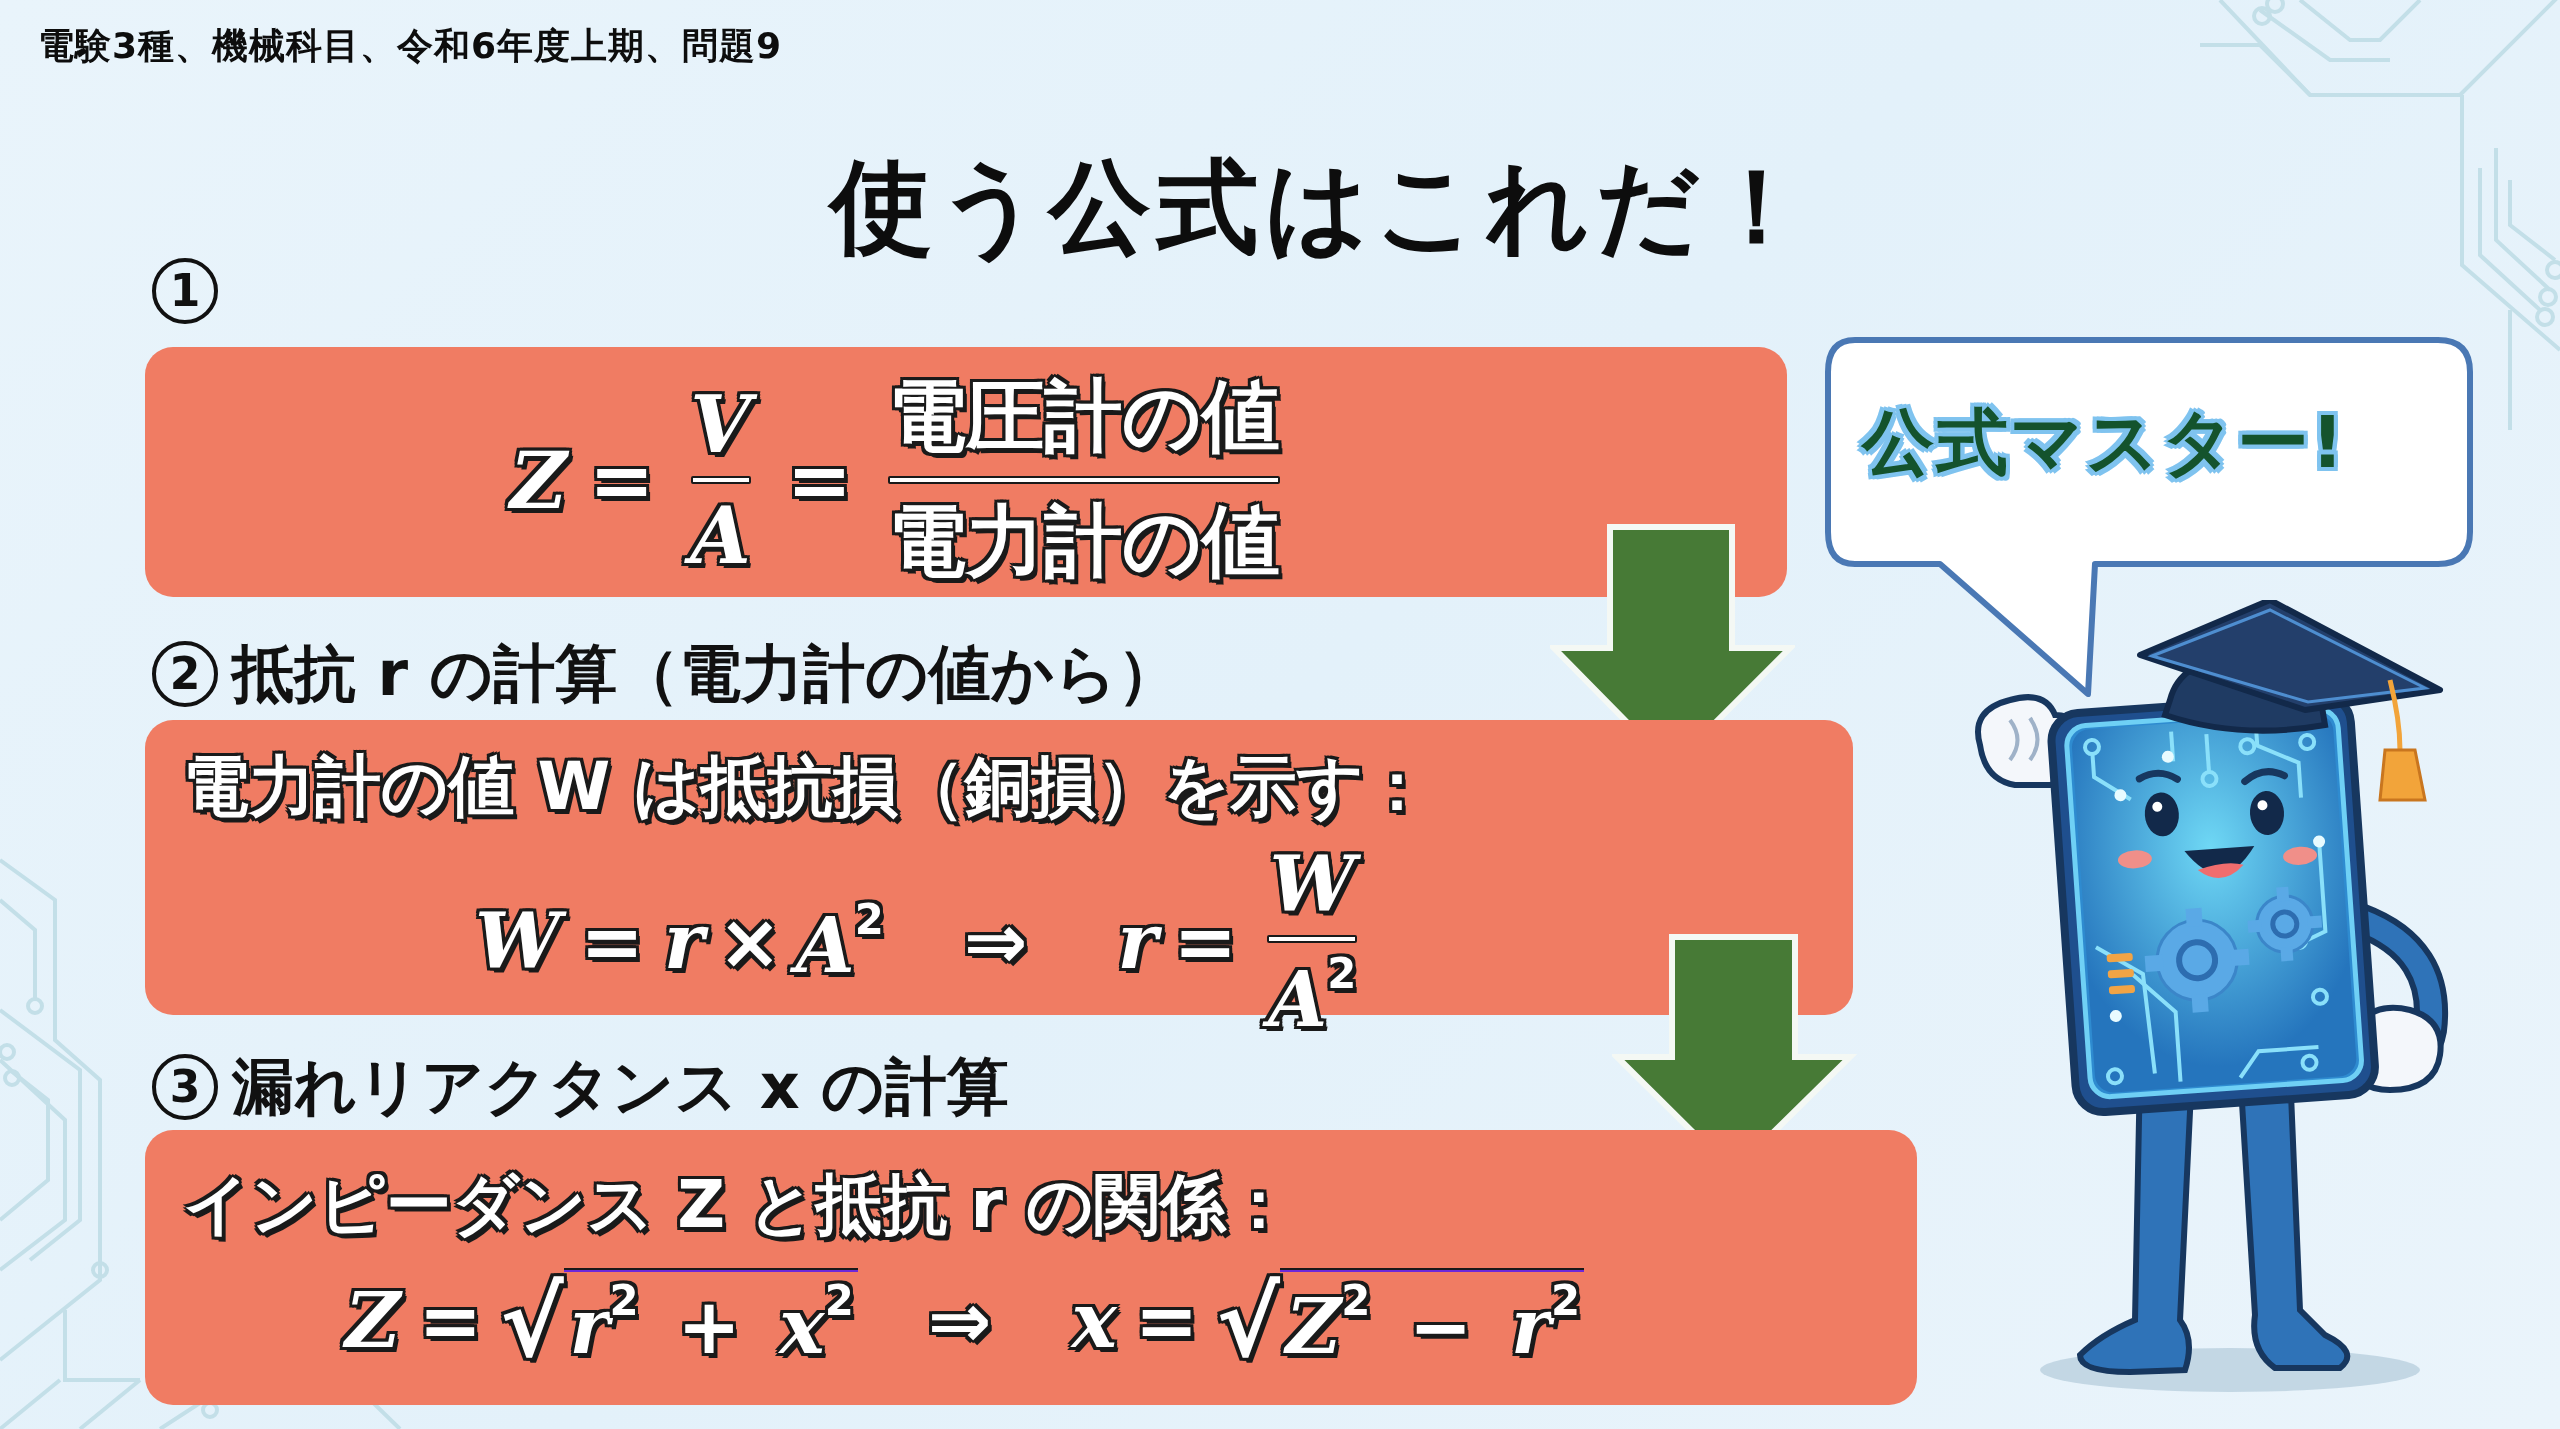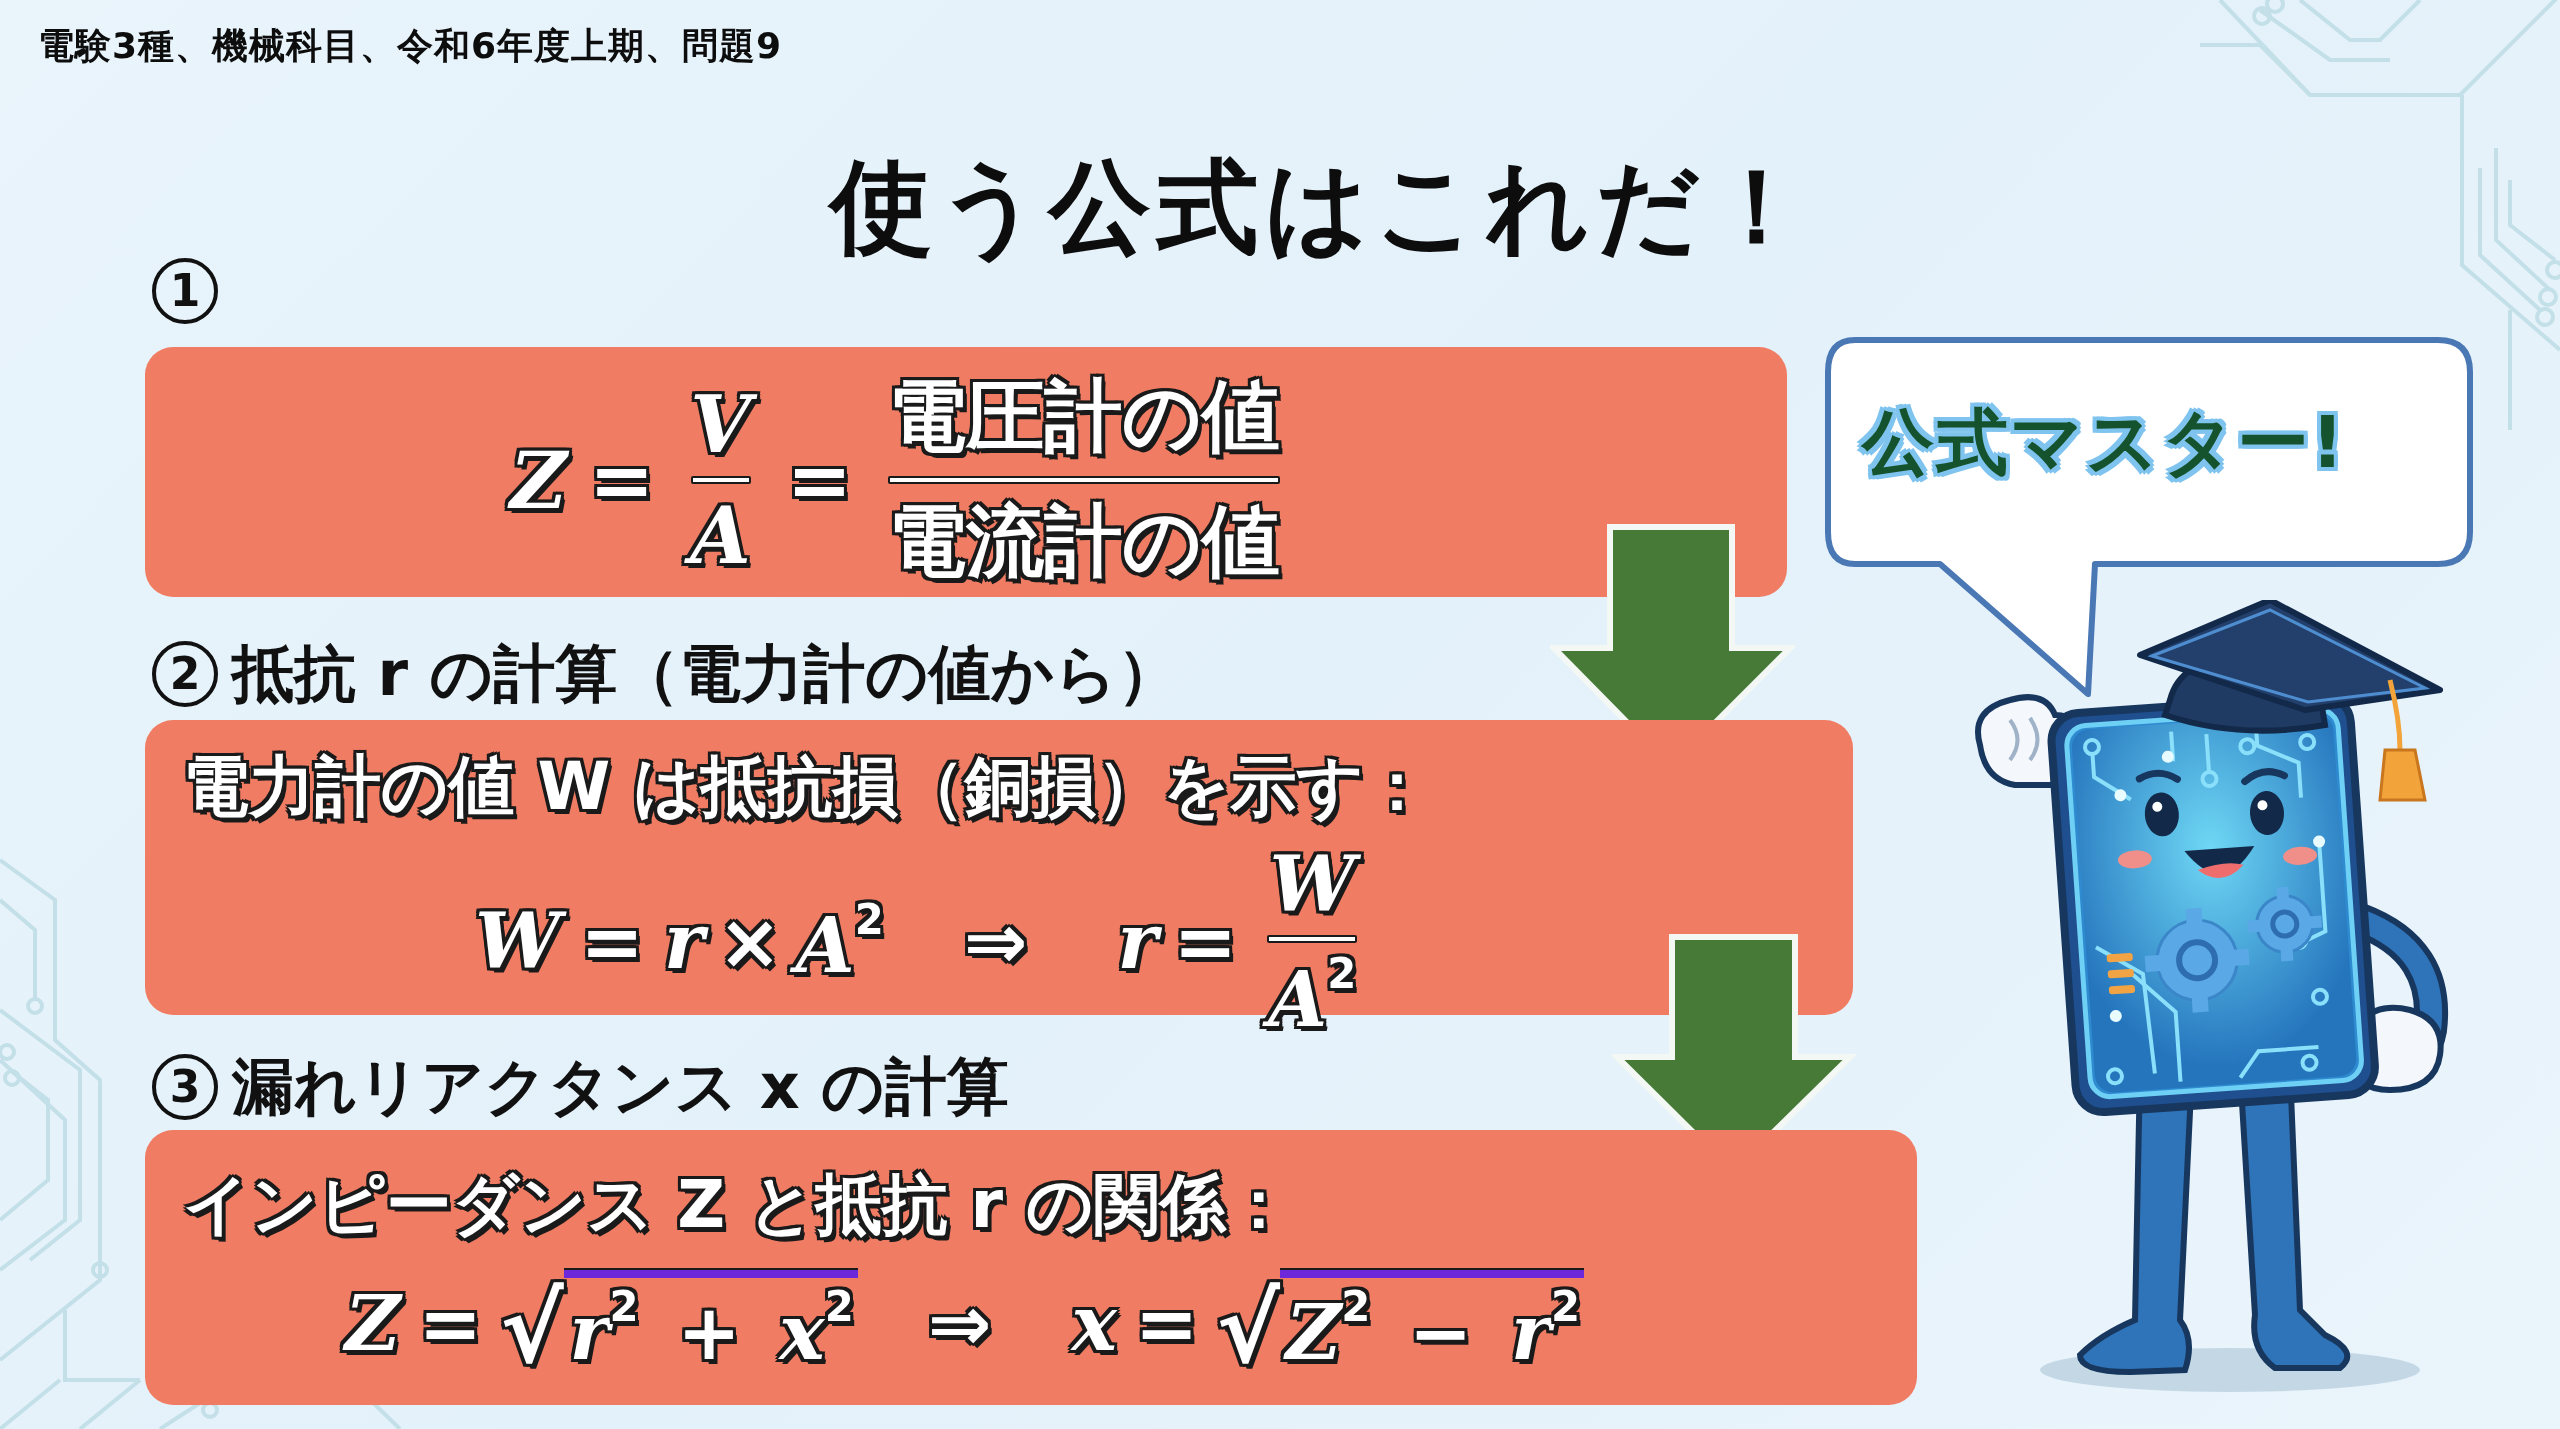--- a/index.html
+++ b/index.html
@@ -52,21 +52,21 @@
   }
   .op { font-family: "DejaVu Sans", sans-serif; font-style: normal; }
   .formula-row {
     display: flex; align-items: center; white-space: nowrap;
   }
   .frac { display: inline-flex; flex-direction: column; align-items: center; margin: 0 14px; }
   .frac .bar { height: 8px; background: #fff; border: 2px solid #1a1a1a; border-radius: 2px; width: 100%; margin: 6px 0; }
   sup { font-size: 0.55em; vertical-align: 0.9em; }
   .sqrt { display: inline-flex; align-items: flex-end; }
   .sqrt .rad-sign { font-size: 1.25em; font-style: normal; font-family: "DejaVu Sans", sans-serif; line-height: 1; }
-  .sqrt .rad-body { border-top: 8px solid #6d28d9; box-shadow: 0 -2px 0 #1a1a1a; padding: 4px 4px 0 6px; }
+  .sqrt .rad-body { border-top: 2px solid #6d28d9; box-shadow: 0 -2px 0 #1a1a1a; padding: 4px 4px 0 6px; }
 
   .arrow { position: absolute; }
   .bubble-text {
     font-size: 72px; font-weight: bold; letter-spacing: 2px;
     color: #14532d;
     text-shadow:
       -4px -4px 0 #7fc3ef, 4px -4px 0 #7fc3ef, -4px 4px 0 #7fc3ef, 4px 4px 0 #7fc3ef,
       0 -4px 0 #7fc3ef, 0 4px 0 #7fc3ef, -4px 0 0 #7fc3ef, 4px 0 0 #7fc3ef;
   }
 </style>
@@ -120,21 +120,21 @@
     <span class="op" style="margin:0 22px;">=</span>
     <span class="frac">
       <span class="math">V</span>
       <span class="bar" style="width:60px;"></span>
       <span class="math">A</span>
     </span>
     <span class="op" style="margin:0 22px;">=</span>
     <span class="frac">
       <span>電圧計の値</span>
       <span class="bar"></span>
-      <span>電流計の値</span>
+      <span>電力計の値</span>
     </span>
   </div>
 </div>
 
 <svg class="arrow" style="left:1550px; top:522px;" width="245" height="250">
   <polygon points="60,5 182,5 182,126 240,126 121,245 4,126 60,126" fill="#477a36" stroke="#f4f8f4" stroke-width="6" stroke-linejoin="miter"></polygon>
 </svg>
 
 <div class="abs sec-heading" style="left:152px; top:632px;">
   <span class="circ-num">2</span>

